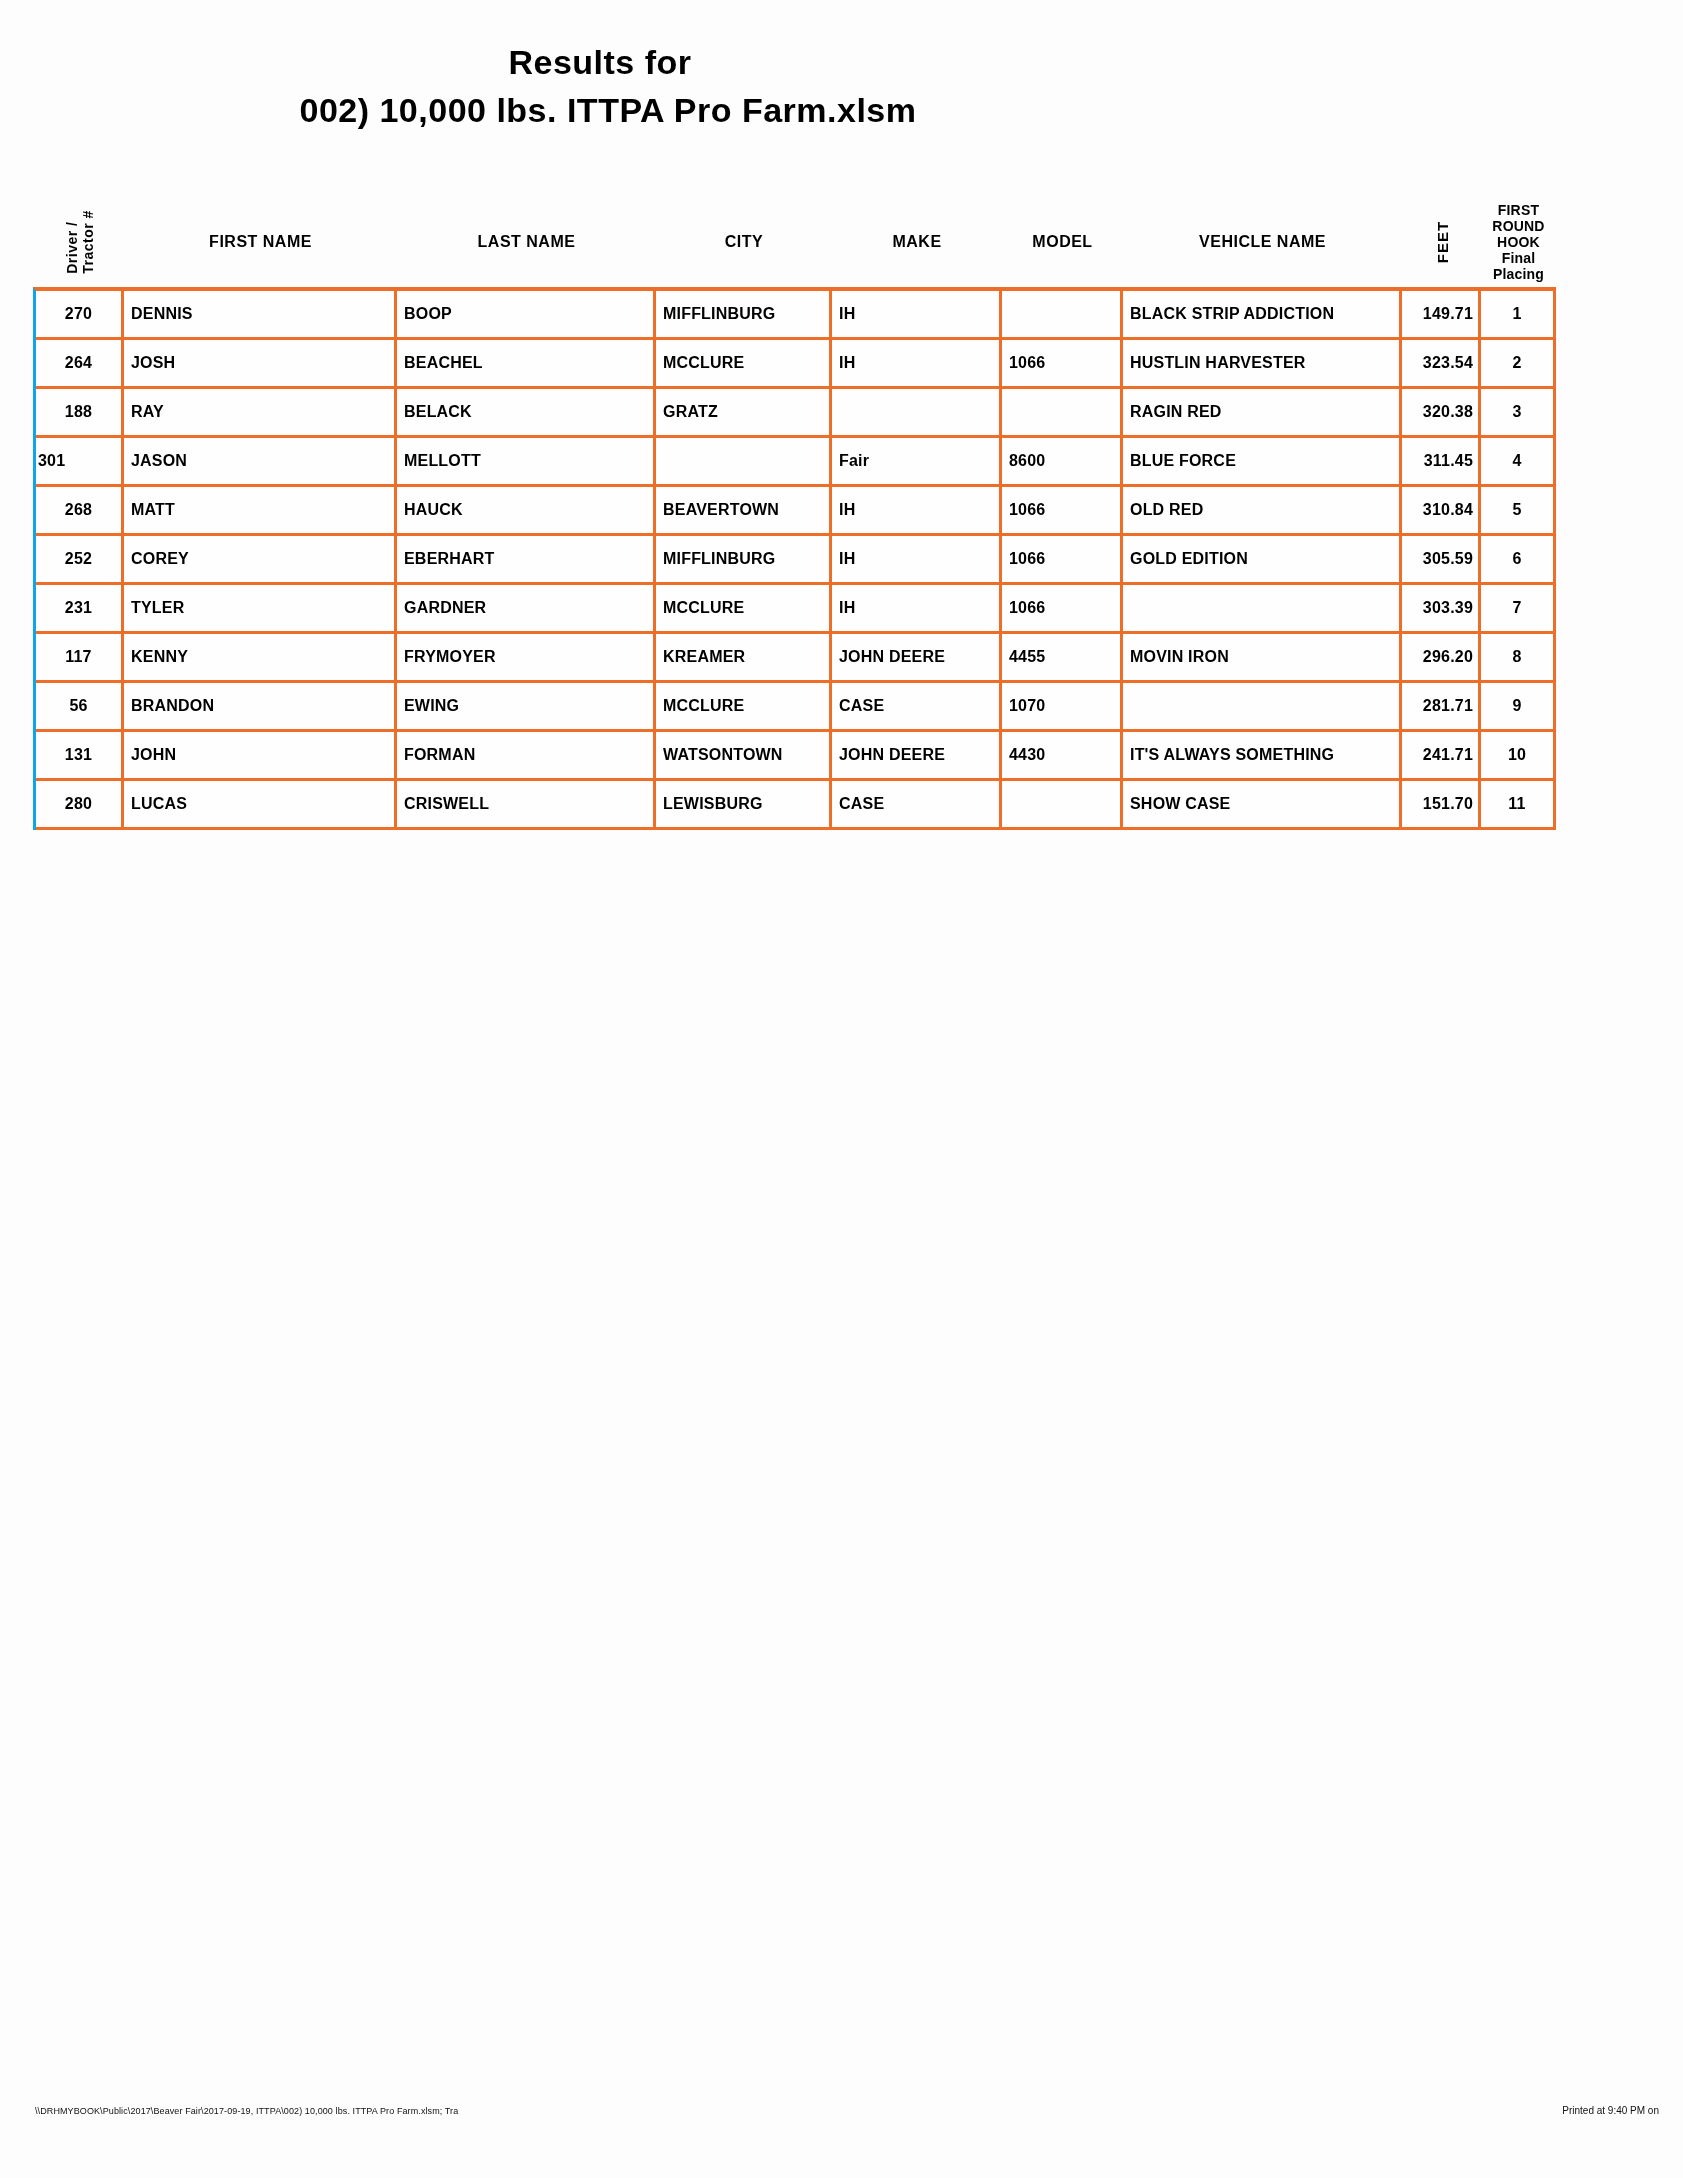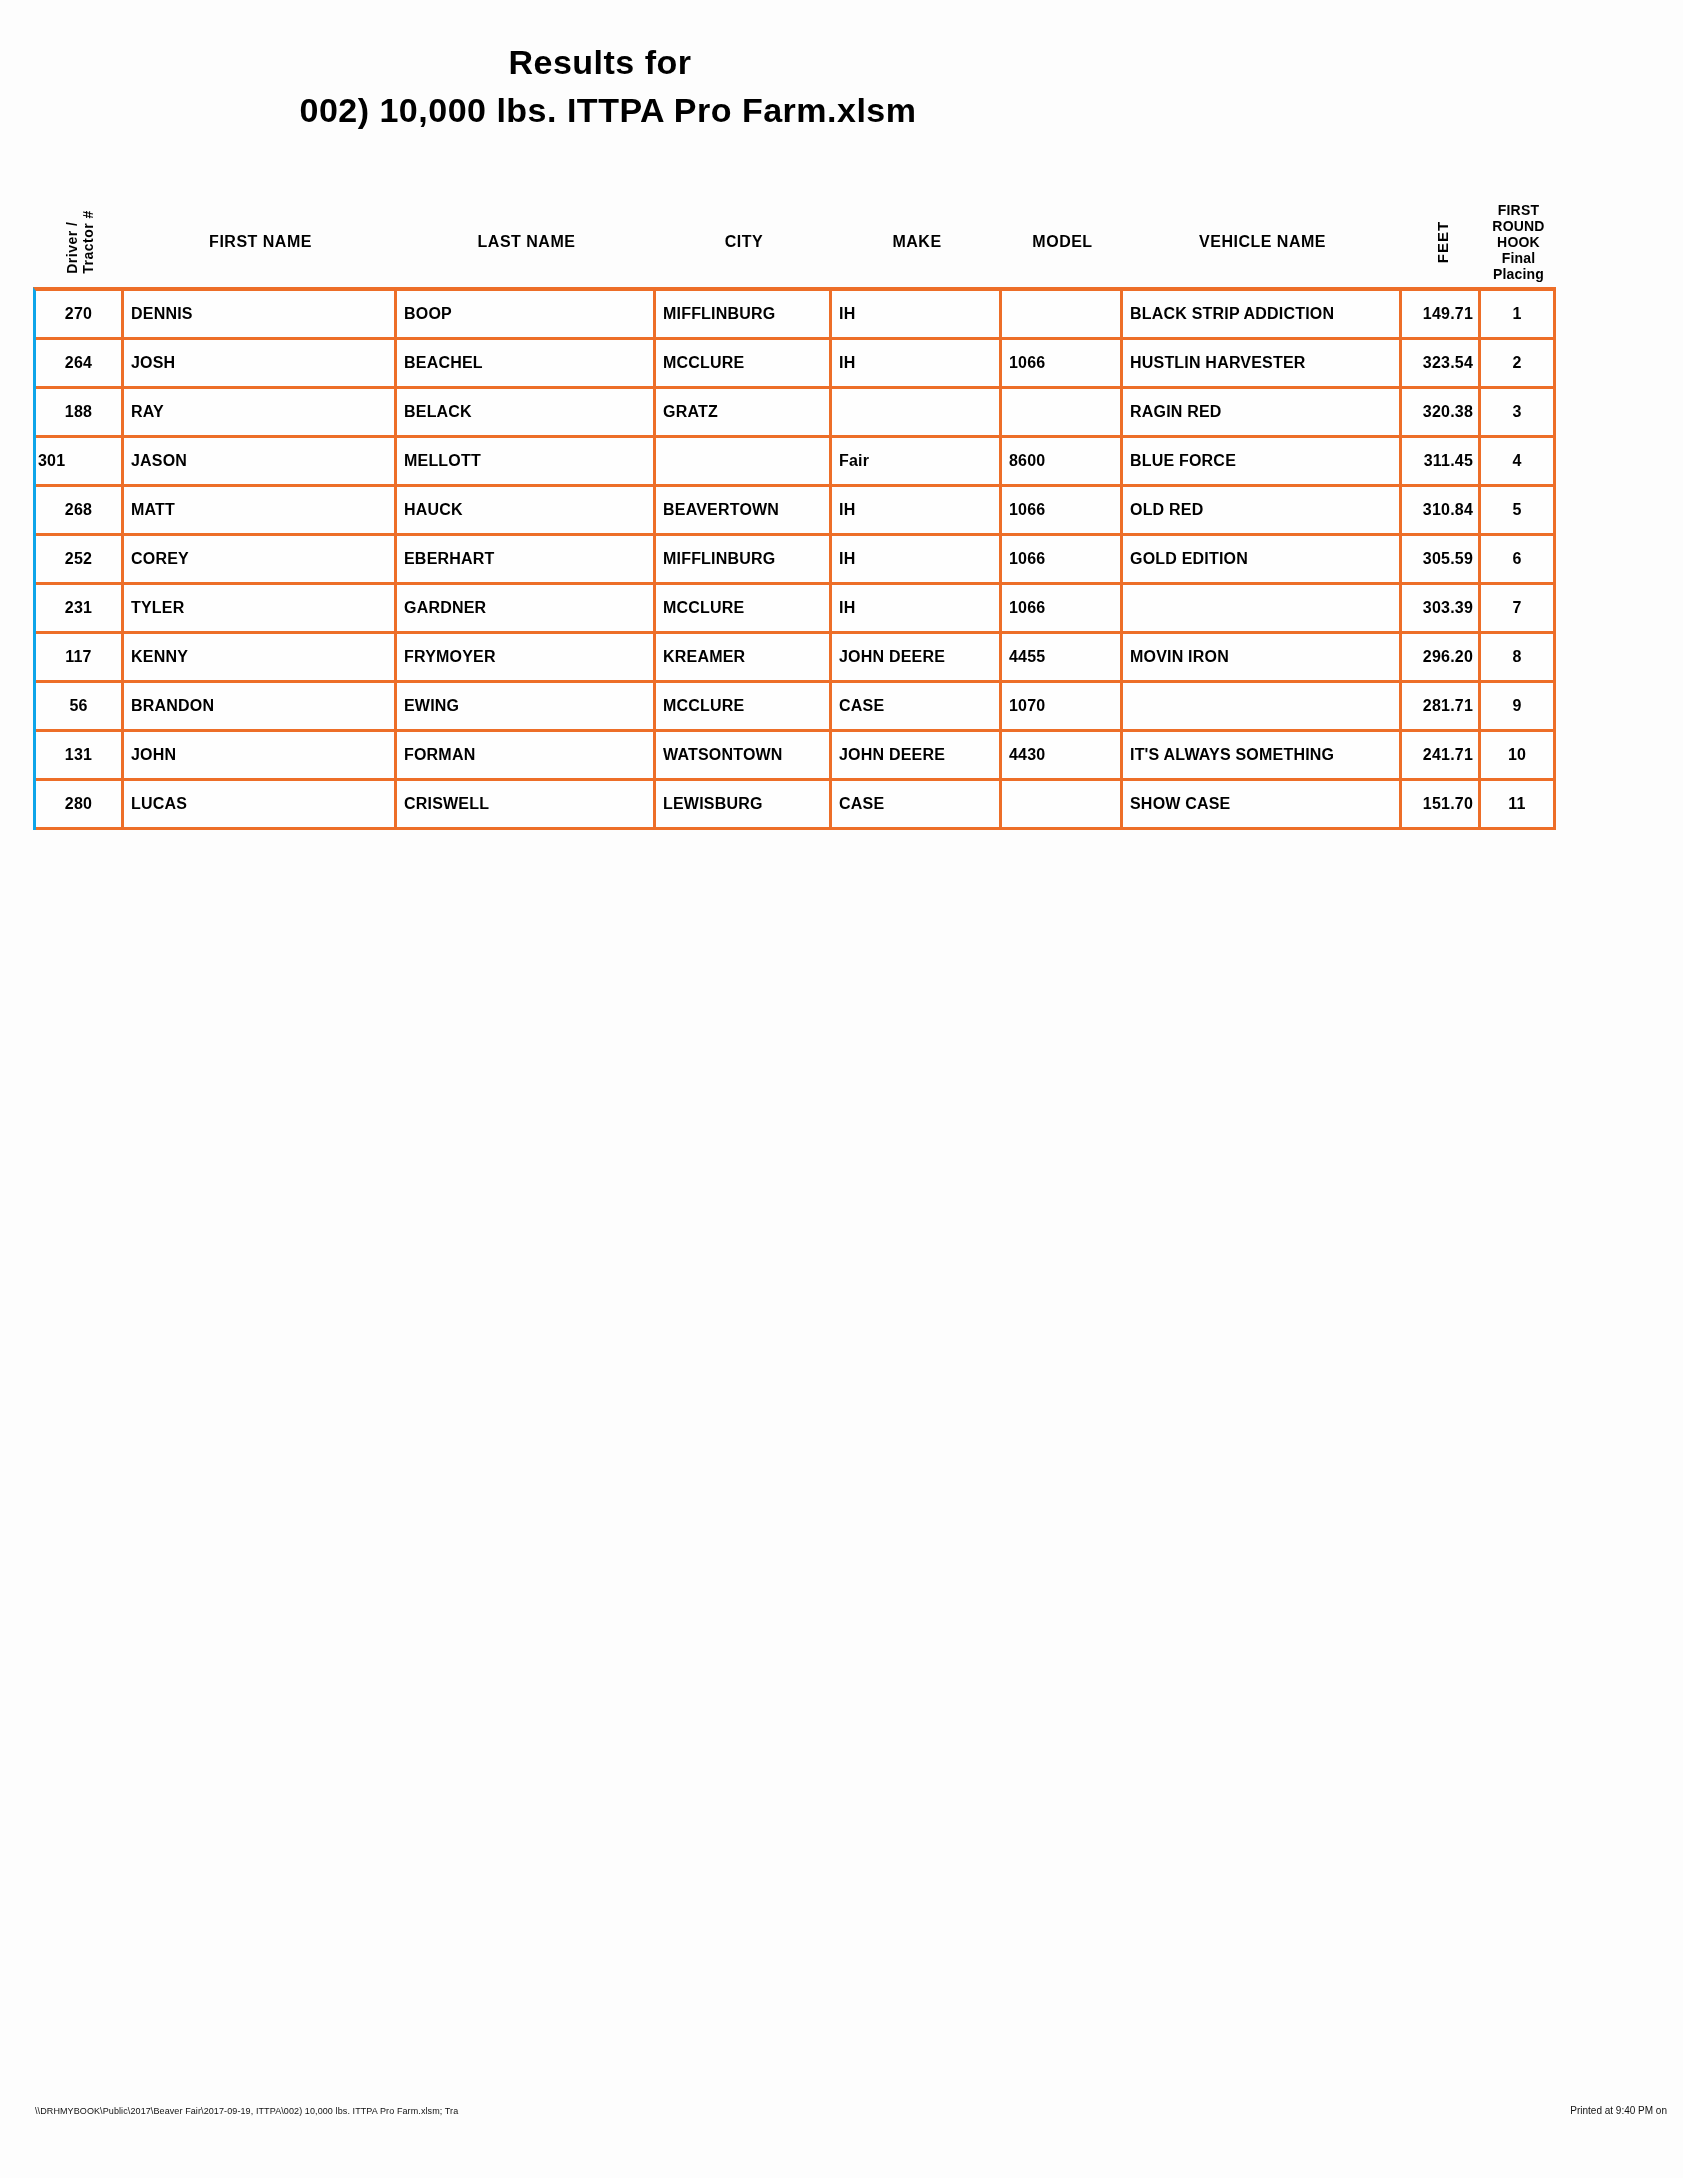--- a/index.html
+++ b/index.html
@@ -100,21 +100,21 @@
   .footer-left {
     position: absolute;
     left: 35px;
     top: 2106px;
     font-size: 9px;
     letter-spacing: 0.1px;
     color: #111;
   }
   .footer-right {
     position: absolute;
-    right: 16px;
+    right: 24px;
     top: 2105px;
     font-size: 10px;
     color: #111;
   }
 </style>
 </head>
 <body>
 
 <div class="page">
 

